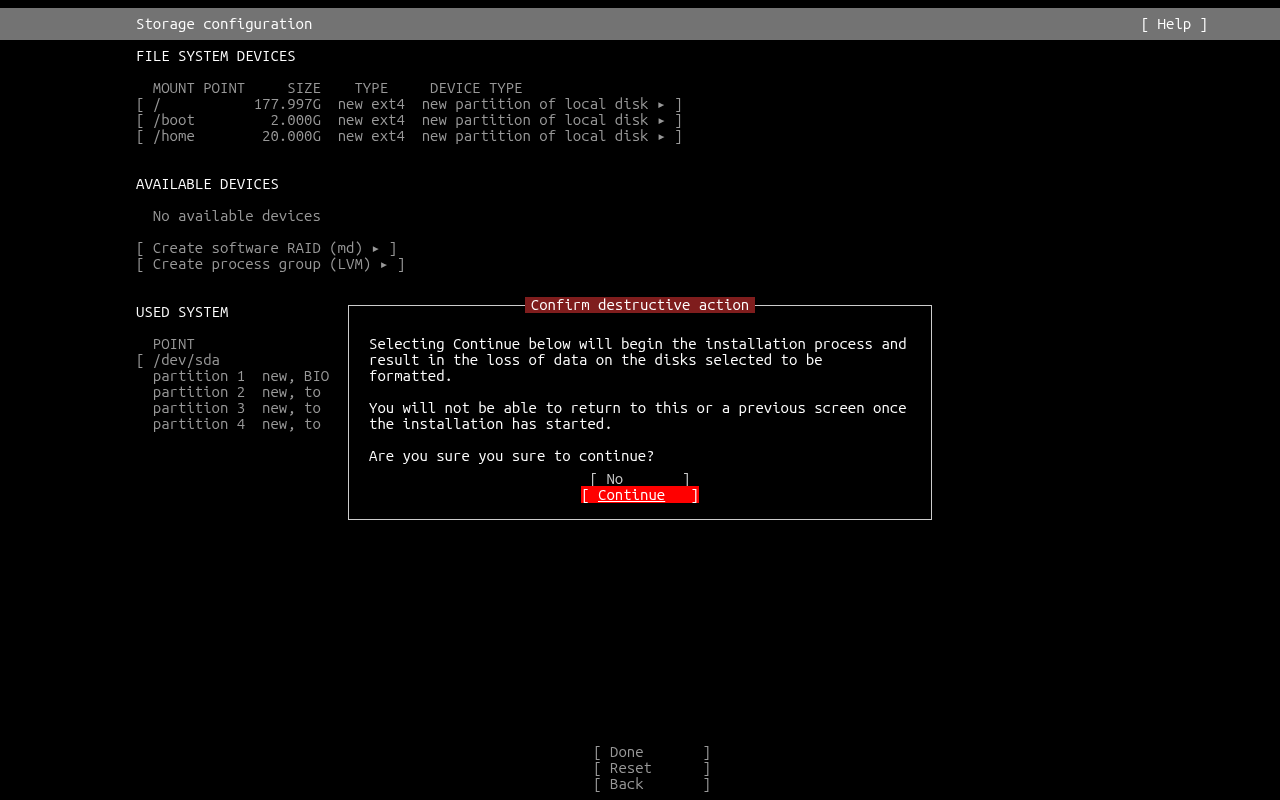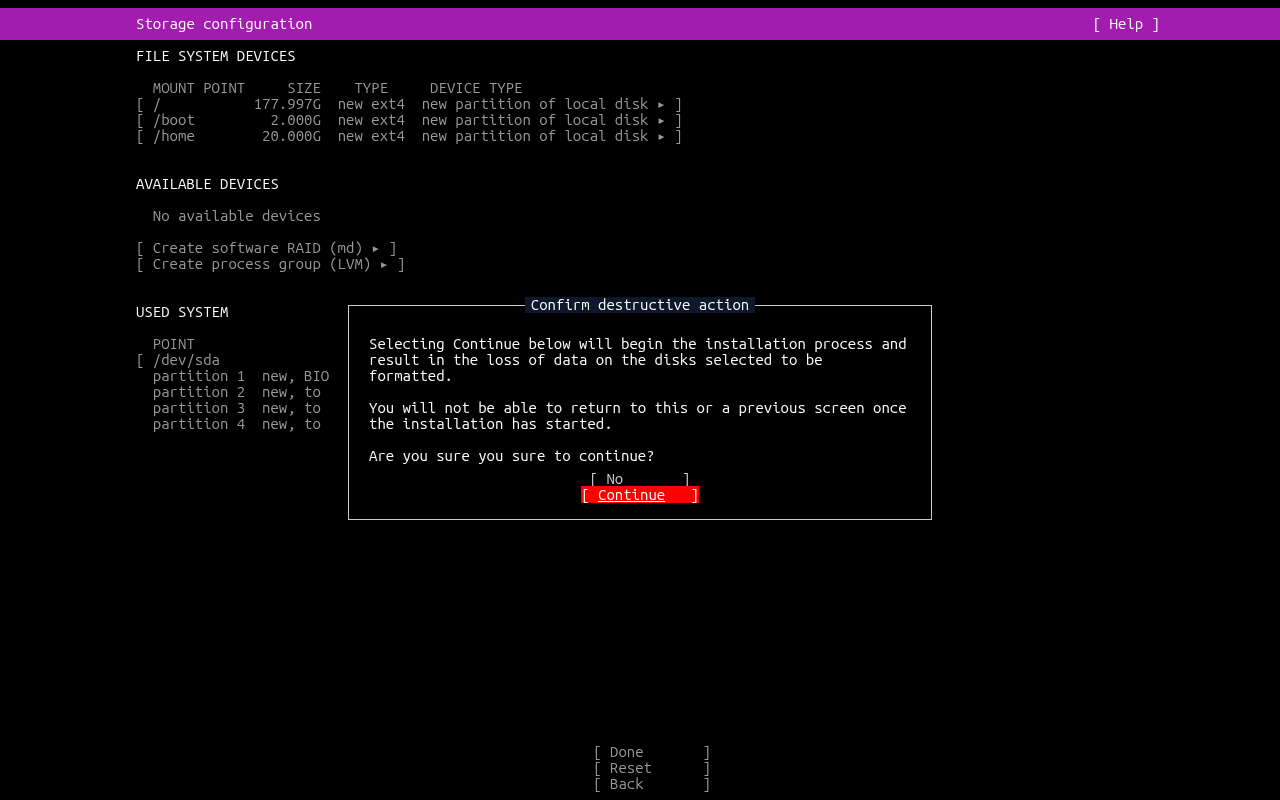--- a/index.html
+++ b/index.html
@@ -13,33 +13,33 @@
     font-size: 15px;
     line-height: 16px;
     overflow: hidden;
   }
   .header-bar {
     position: absolute;
     top: 8px;
     left: 0;
     width: 1280px;
     height: 32px;
-    background: #a21caf;
+    background: #737373;
     color: #fff;
     display: flex;
     align-items: center;
     justify-content: space-between;
     padding: 0 0;
   }
   .header-title {
     margin-left: 136px;
     white-space: pre;
   }
   .header-help {
-    margin-right: 120px;
+    margin-right: 72px;
     white-space: pre;
   }
   .content {
     position: absolute;
     top: 48px;
     left: 136px;
     white-space: pre;
     color: #999;
   }
   .section-title {
@@ -56,21 +56,21 @@
     box-sizing: border-box;
   }
   .dialog-title-wrap {
     position: absolute;
     top: -9px;
     left: 0;
     width: 100%;
     text-align: center;
   }
   .dialog-title {
-    background: #0f172a;
+    background: #7f1d1d;
     padding: 0 6px;
     color: #fff;
     display: inline-block;
   }
   .dialog-body {
     position: absolute;
     top: 30px;
     left: 20px;
     right: 20px;
     color: #fff;

